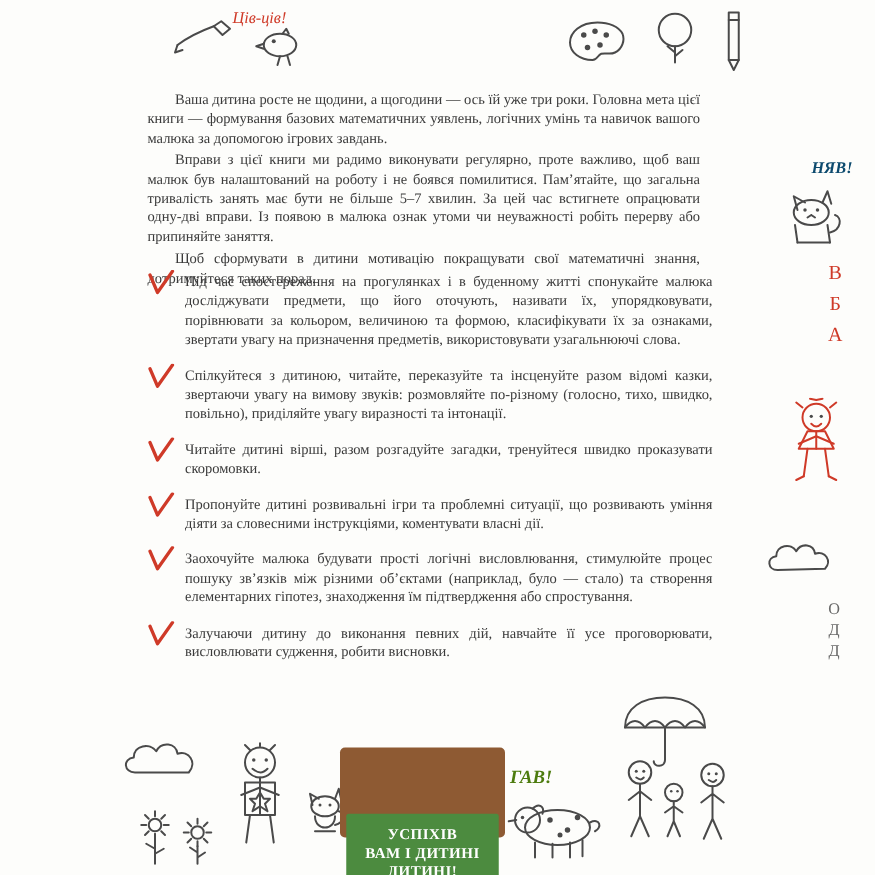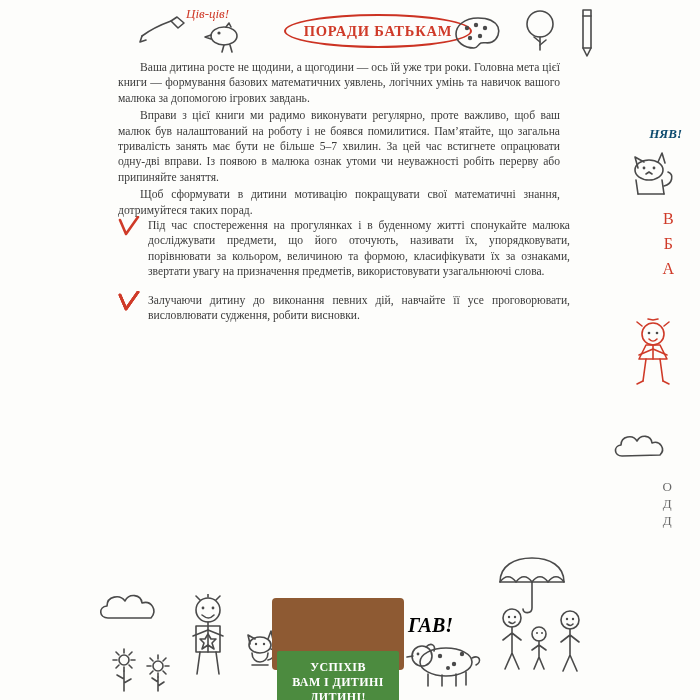--- a/index.html
+++ b/index.html
@@ -63,22 +63,22 @@
     top: 126px;
     color: #0c4a6e;
     font-size: 13px;
     font-weight: bold;
     font-style: italic;
   }
   .gav {
     position: absolute;
     left: 408px;
     top: 614px;
-    color: #000000;
-    font-size: 20px;
+    color: #4d7c0f;
+    font-size: 15px;
     font-weight: bold;
     font-style: italic;
   }
   .letters {
     position: absolute;
     right: 26px;
     top: 206px;
     color: #cf3a28;
     font-size: 16px;
     line-height: 25px;
@@ -92,21 +92,21 @@
     font-size: 13px;
     line-height: 17px;
     text-align: center;
     opacity: .8;
   }
 
   
   .intro {
     position: absolute;
     left: 118px;
-    top: 60px;
+    top: 72px;
     width: 442px;
     font-size: 11.6px;
     line-height: 15.4px;
     text-align: justify;
     color: #3b3b3b;
   }
   .intro p {
     margin: 0 0 0 0;
     text-indent: 22px;
   }
@@ -194,23 +194,20 @@
       <svg width="48" height="32" viewBox="0 0 48 32">
         <ellipse class="ink" cx="22" cy="14" rx="13" ry="9"></ellipse>
         <circle class="ink-fill" cx="17" cy="11" r="1.6"></circle>
         <path class="ink" d="M9 13 l-6 2 l6 2"></path>
         <path class="ink" d="M22 23 l-2 7"></path>
         <path class="ink" d="M28 23 l2 7"></path>
         <path class="ink" d="M24 5 l3 -4 l2 4"></path>
       </svg>
     </div>
 
-    <div class="title-badge">
-      <span>ПОРАДИ БАТЬКАМ</span>
-    </div>
 
     <div class="doodle" style="left:428px; top:16px;">
       <svg width="48" height="34" viewBox="0 0 48 34">
         <path class="ink" d="M24 2 C10 2 2 10 2 18 C2 26 10 32 20 32 C24 32 24 28 27 27 C31 26 34 28 38 26 C44 23 46 16 44 11 C41 5 33 2 24 2 Z"></path>
         <circle class="ink-fill" cx="13" cy="12" r="2.2"></circle>
         <circle class="ink-fill" cx="22" cy="9" r="2.2"></circle>
         <circle class="ink-fill" cx="31" cy="12" r="2.2"></circle>
         <circle class="ink-fill" cx="16" cy="22" r="2.2"></circle>
         <circle class="ink-fill" cx="26" cy="20" r="2.2"></circle>
       </svg>
@@ -321,37 +318,48 @@
       </span>
       <span>Під час спостереження на прогулянках і в буденному житті спонукайте малюка досліджувати предмети, що його оточують, називати їх, упорядковувати, порівнювати за кольором, величиною та формою, класифікувати їх за ознаками, звертати увагу на призначення предметів, використовувати узагальнюючі слова.</span>
     </div>
 
     <div class="tip">
       <span class="check">
         <svg width="22" height="22" viewBox="0 0 22 22">
             <path d="M2 4 L8 18 L20 1" fill="none" stroke="#cf3a28" stroke-width="2.6" stroke-linecap="round" stroke-linejoin="round"></path>
           </svg>
       </span>
-    </div>
-
-
-    <div class="tip">
-      <span class="check">
-        <svg width="22" height="22" viewBox="0 0 22 22">
-            <path d="M2 4 L8 18 L20 1" fill="none" stroke="#cf3a28" stroke-width="2.6" stroke-linecap="round" stroke-linejoin="round"></path>
-          </svg>
-      </span>
-    </div>
-
-    <div class="tip">
-      <span class="check">
-        <svg width="22" height="22" viewBox="0 0 22 22">
-            <path d="M2 4 L8 18 L20 1" fill="none" stroke="#cf3a28" stroke-width="2.6" stroke-linecap="round" stroke-linejoin="round"></path>
-          </svg>
-      </span>
+      <span>Спілкуйтеся з дитиною, читайте, переказуйте та інсценуйте разом відомі казки, звертаючи увагу на вимову звуків: розмовляйте по-різному (голосно, тихо, швидко, повільно), приділяйте увагу виразності та інтонації.</span>
+    </div>
+
+    <div class="tip">
+      <span class="check">
+        <svg width="22" height="22" viewBox="0 0 22 22">
+            <path d="M2 4 L8 18 L20 1" fill="none" stroke="#cf3a28" stroke-width="2.6" stroke-linecap="round" stroke-linejoin="round"></path>
+          </svg>
+      </span>
+      <span>Читайте дитині вірші, разом розгадуйте загадки, тренуйтеся швидко проказувати скоромовки.</span>
+    </div>
+
+    <div class="tip">
+      <span class="check">
+        <svg width="22" height="22" viewBox="0 0 22 22">
+            <path d="M2 4 L8 18 L20 1" fill="none" stroke="#cf3a28" stroke-width="2.6" stroke-linecap="round" stroke-linejoin="round"></path>
+          </svg>
+      </span>
+      <span>Пропонуйте дитині розвивальні ігри та проблемні ситуації, що розвивають уміння діяти за словесними інструкціями, коментувати власні дії.</span>
+    </div>
+
+    <div class="tip">
+      <span class="check">
+        <svg width="22" height="22" viewBox="0 0 22 22">
+            <path d="M2 4 L8 18 L20 1" fill="none" stroke="#cf3a28" stroke-width="2.6" stroke-linecap="round" stroke-linejoin="round"></path>
+          </svg>
+      </span>
+      <span>Заохочуйте малюка будувати прості логічні висловлювання, стимулюйте процес пошуку зв’язків між різними об’єктами (наприклад, було — стало) та створення елементарних гіпотез, знаходження їм підтвердження або спростування.</span>
     </div>
 
     <div class="tip">
       <span class="check">
         <svg width="22" height="22" viewBox="0 0 22 22">
             <path d="M2 4 L8 18 L20 1" fill="none" stroke="#cf3a28" stroke-width="2.6" stroke-linecap="round" stroke-linejoin="round"></path>
           </svg>
       </span>
       <span>Залучаючи дитину до виконання певних дій, навчайте її усе проговорювати, висловлювати судження, робити висновки.</span>
     </div>

